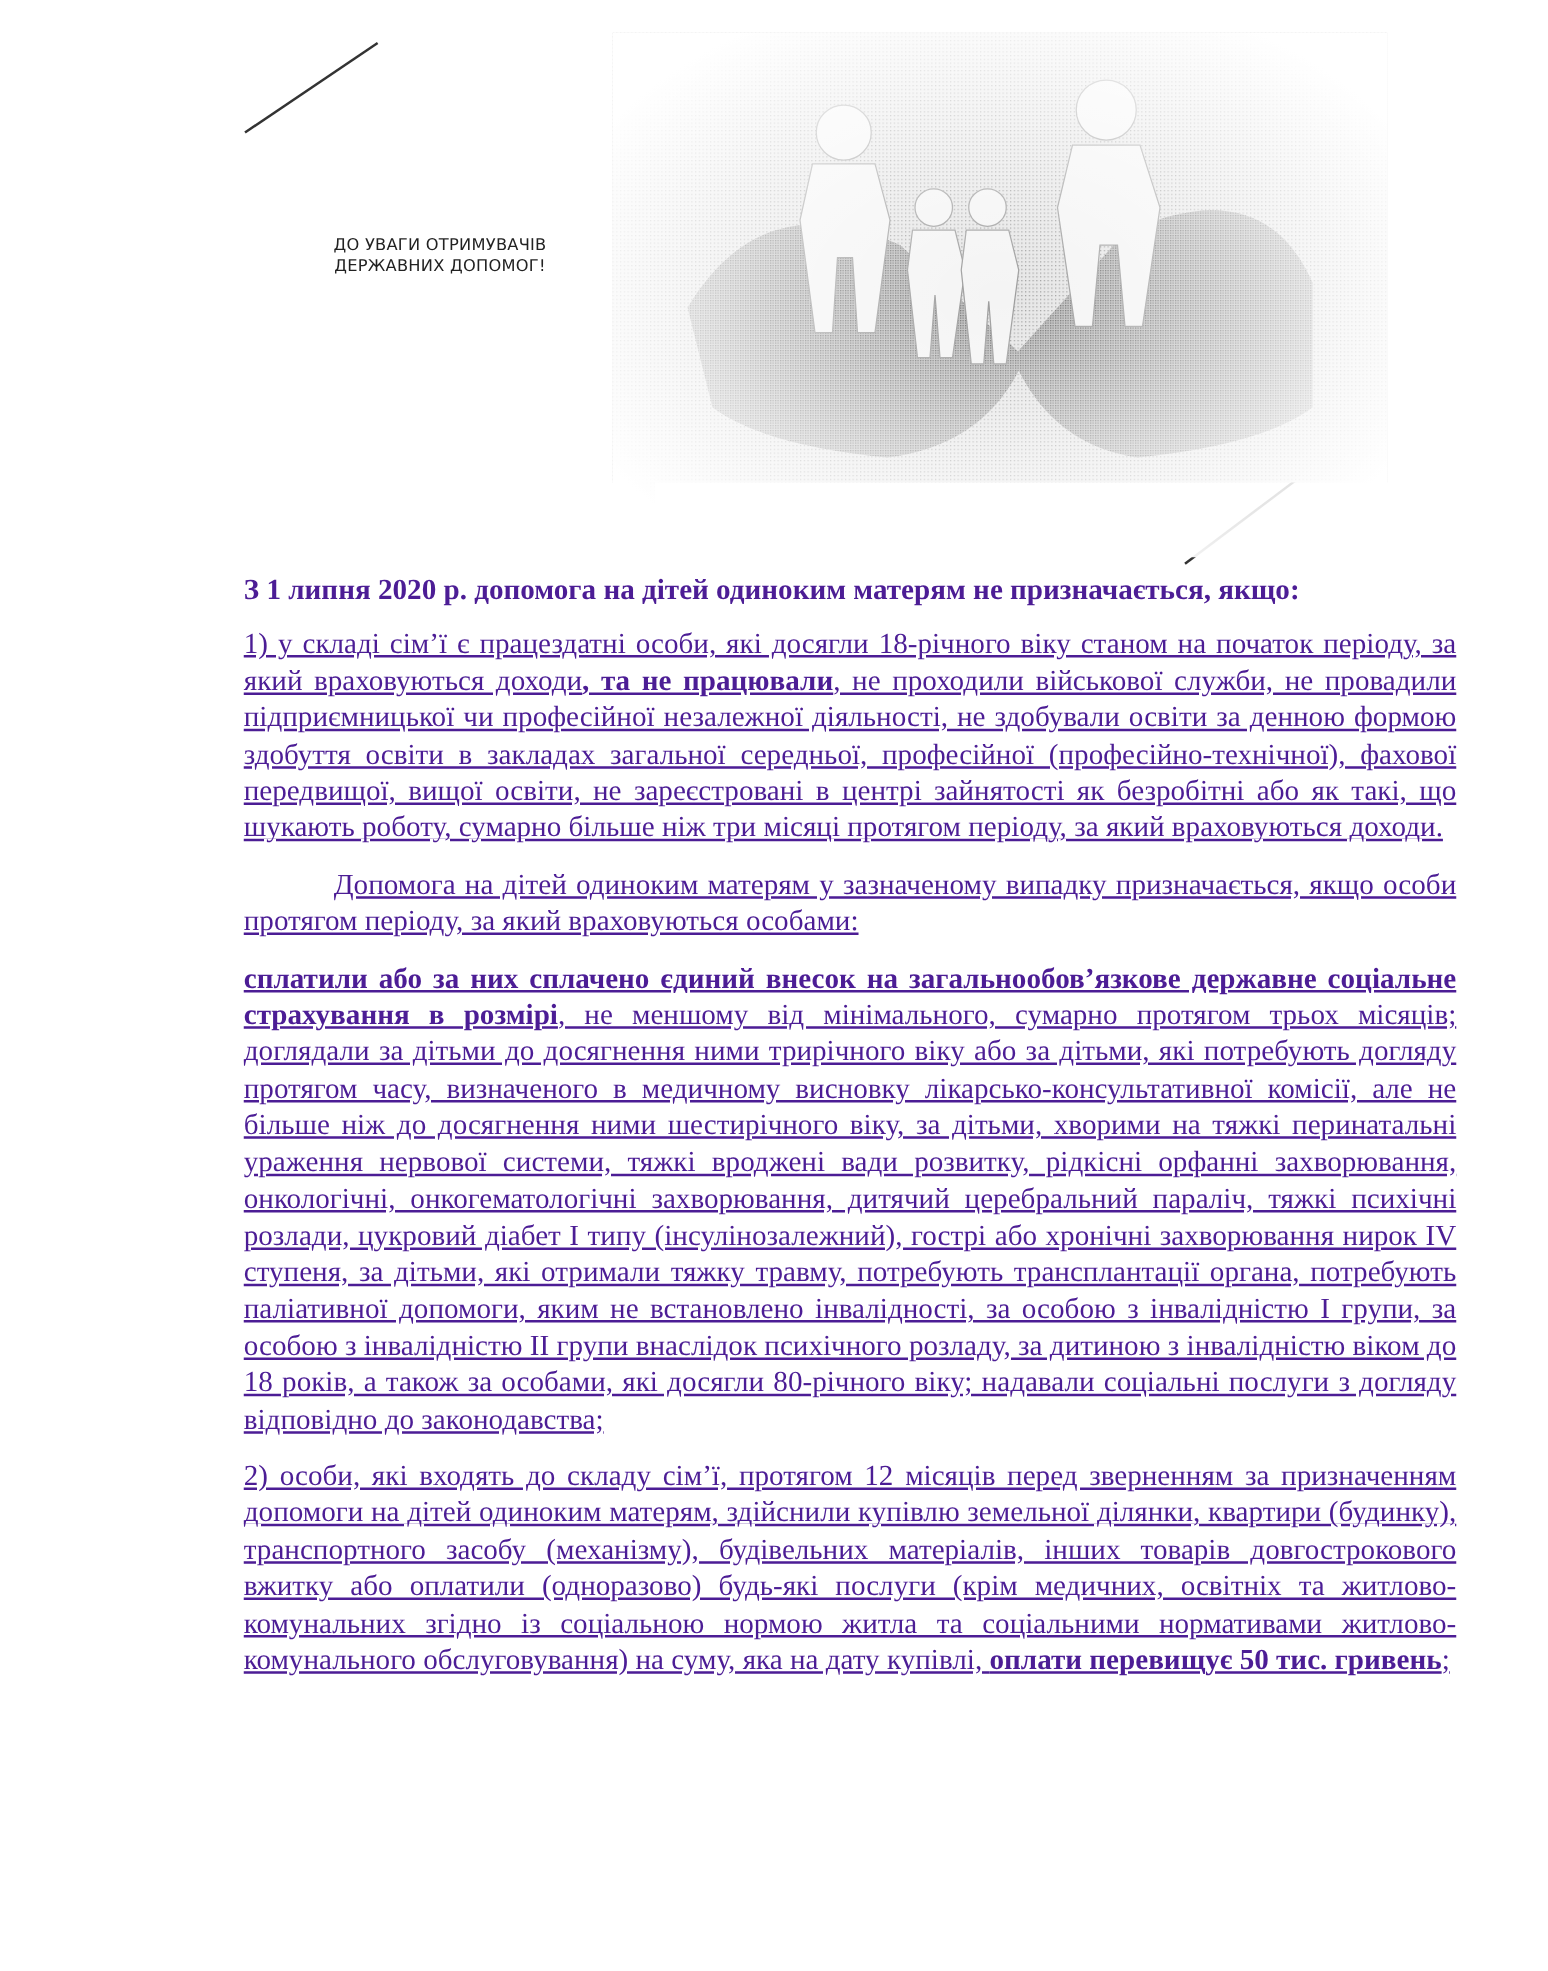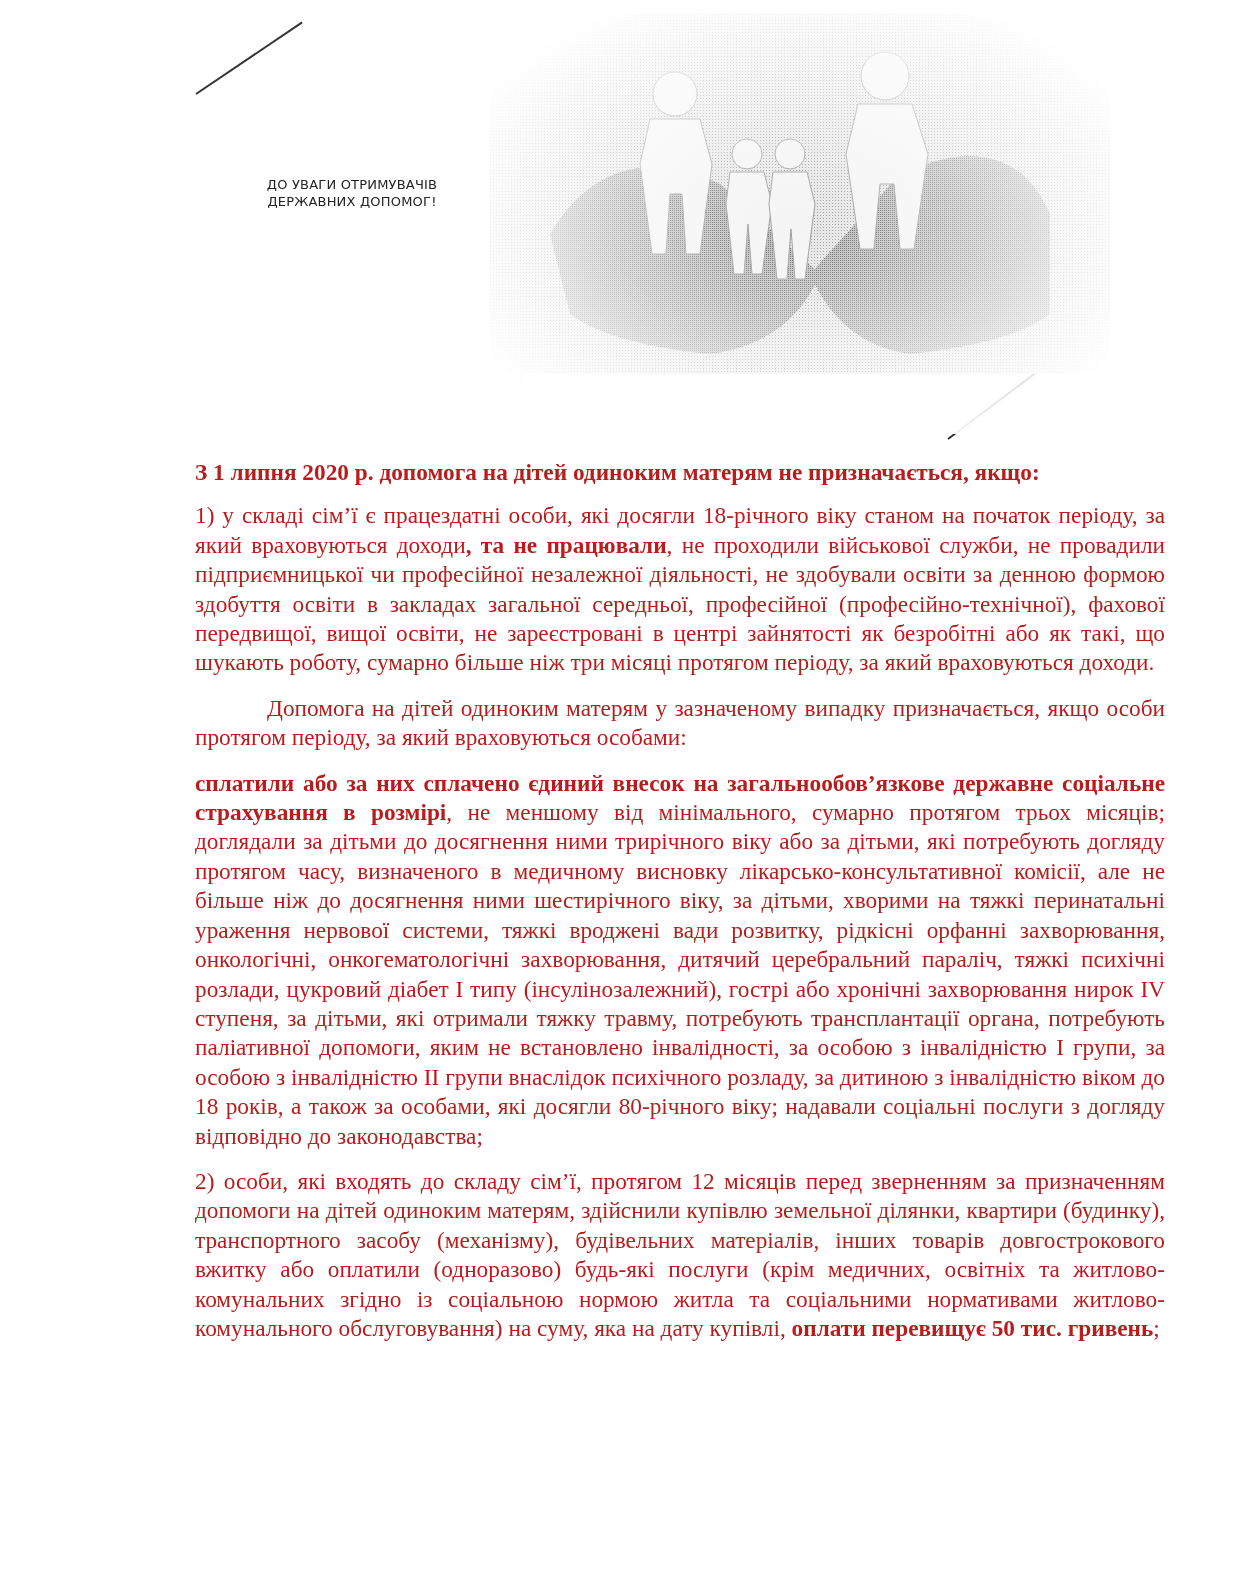--- a/index.html
+++ b/index.html
@@ -1,27 +1,27 @@
 <!DOCTYPE html>
 <html><head>
 <meta charset="utf-8">
 <style>
   html, body { margin: 0; padding: 0; background: #ffffff; }
   body { width: 1238px; height: 1577px; position: relative; overflow: hidden; color: #111; }
-  .banner { position: absolute; left: 0; top: 0; width: 1238px; height: 450px; }
+  .banner { position: absolute; left: 0; top: 12px; width: 1238px; height: 450px; }
   .banner-title { position: absolute; left: 232px; top: 176px; width: 240px;
     font-family: "DejaVu Sans", sans-serif; font-size: 13px; line-height: 17px;
     letter-spacing: 0.2px; color: #222; text-align: center; }
   .banner-title div { white-space: nowrap; }
   .photo { position: absolute; left: 490px; top: 14px; width: 620px; height: 420px; }
   .content { position: absolute; left: 195px; top: 458px; width: 970px;
-    font-family: "Liberation Serif", serif; font-size: 23.3px; line-height: 29.4px; color: #b91c1c; }
+    font-family: "Liberation Serif", serif; font-size: 23.3px; line-height: 29.4px; color: #4c1d95; }
   .content p { margin: 0; text-align: justify; }
   .heading { font-weight: bold; margin-bottom: 14px !important; }
-  .para { margin-bottom: 16px !important; }
+  .para { margin-bottom: 16px !important; text-decoration: underline; }
   .indent { text-indent: 72px; }
   b { font-weight: bold; }
   .scan-line { position: absolute; height: 2px; background: #333; transform-origin: left center; }
 </style>
 </head>
 <body>
 
 <div class="banner">
   <div class="scan-line" style="left:196px; top:93px; width:128px; transform: rotate(-34deg);"></div>
   <div class="scan-line" style="left:948px; top:438px; width:190px; transform: rotate(-37deg);"></div>

